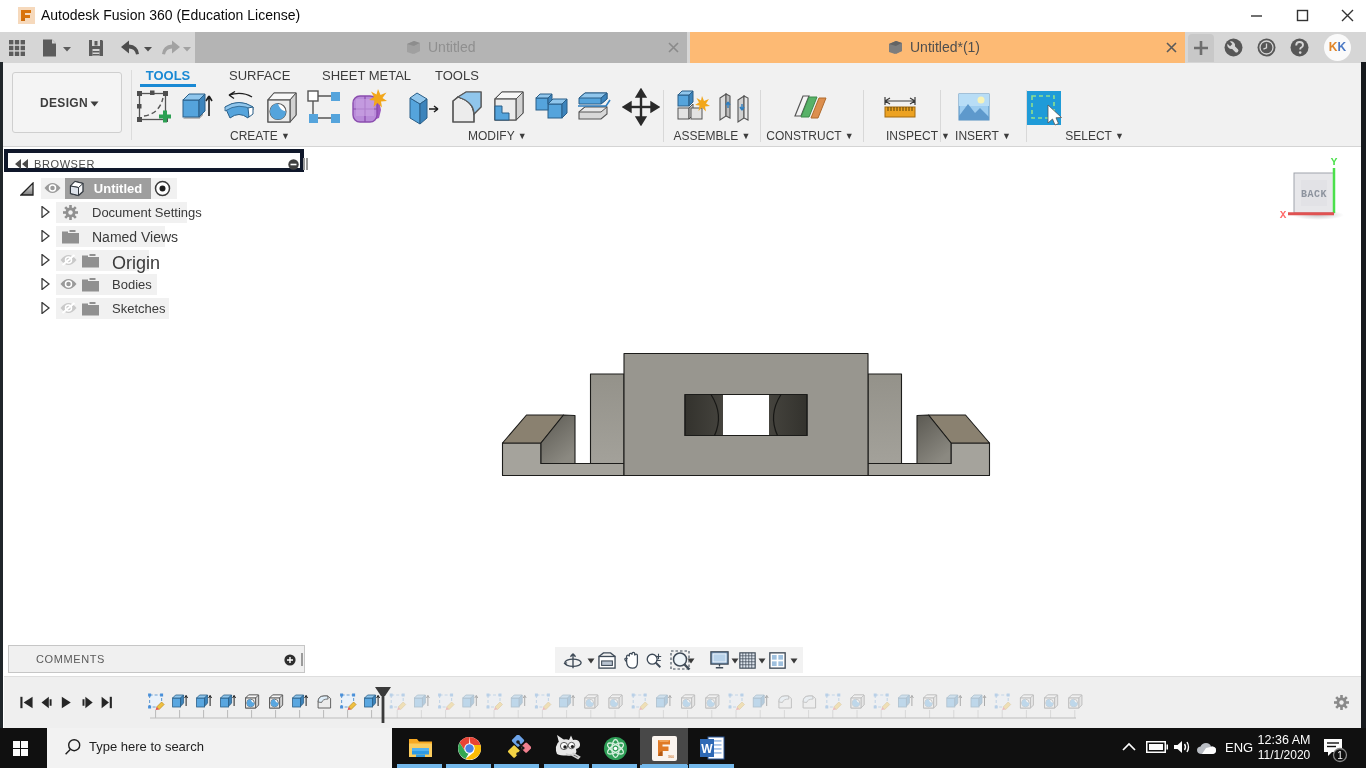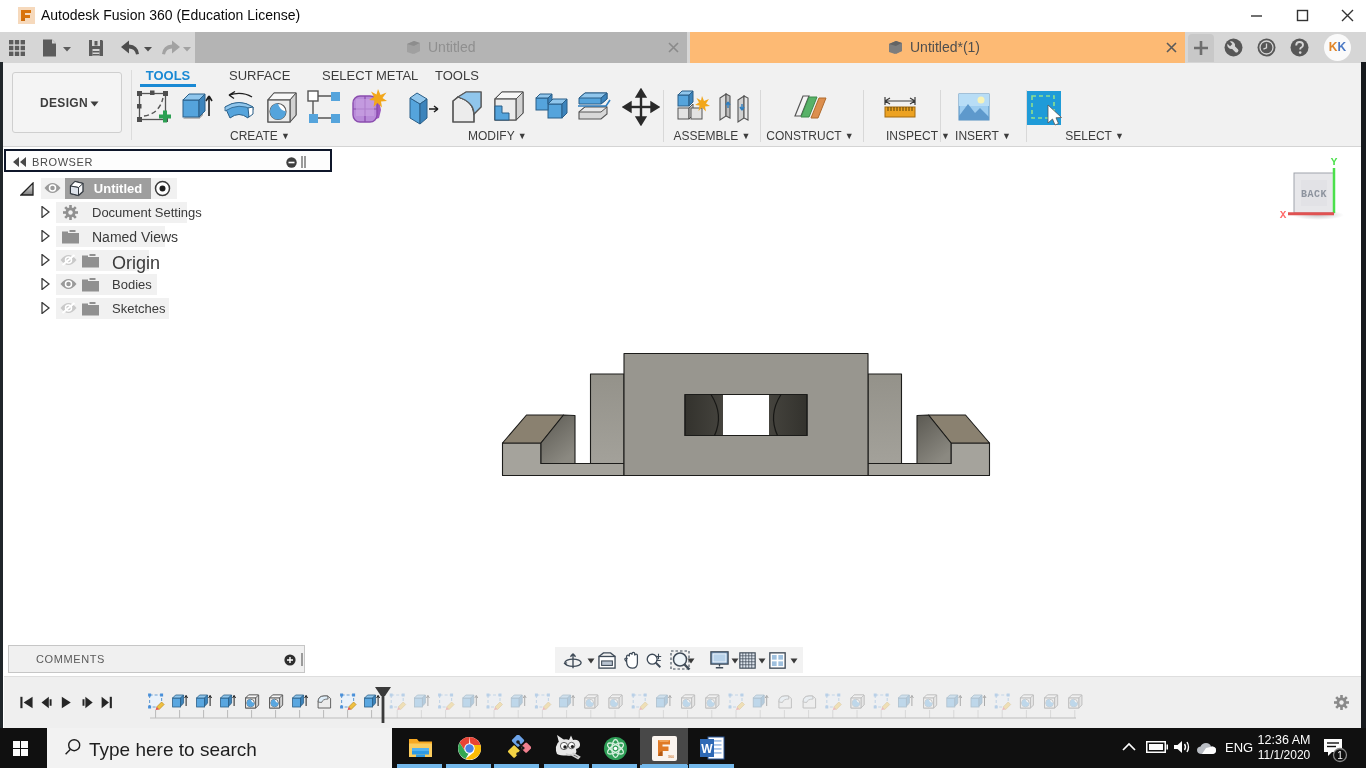--- a/index.html
+++ b/index.html
@@ -103,21 +103,21 @@
 <div class="ab" style="left:12px;top:72px;width:110px;height:61px;background:#f4f4f4;border:1px solid #cfcfcf;border-radius:3px;"></div>
 <div class="ab" style="left:16px;top:96px;width:96px;text-align:center;font-size:12px;font-weight:bold;color:#3d3d3d;letter-spacing:0.3px;">DESIGN</div>
 <svg class="ab" style="left:90px;top:101px" width="9" height="6" viewBox="0 0 9 6">
     <path d="M0.5 0.5 L8.5 0.5 L4.5 5.5 Z" fill="#3d3d3d"></path>
   </svg>
 
 <div class="ab" style="left:131px;top:70px;width:1px;height:70px;background:#dcdcdc;"></div>
 <div class="ab" style="left:140px;top:68px;width:56px;text-align:center;font-size:13px;font-weight:bold;color:#1a89d4;">TOOLS</div>
 <div class="ab" style="left:140px;top:84px;width:56px;height:3px;background:#1a89d4;"></div>
 <div class="ab" style="left:229px;top:68px;font-size:13px;color:#3c3c3c;">SURFACE</div>
-<div class="ab" style="left:322px;top:68px;font-size:13px;color:#3c3c3c;">SELECT METAL</div>
+<div class="ab" style="left:322px;top:68px;font-size:13px;color:#3c3c3c;">SHEET METAL</div>
 <div class="ab" style="left:435px;top:68px;font-size:13px;color:#3c3c3c;">TOOLS</div>
 
 <div class="ab" style="left:200.0px;top:129px;width:120px;text-align:center;font-size:12px;color:#3c3c3c;">CREATE <span style="font-size:9px;position:relative;top:-1px;">▼</span></div>
 <div class="ab" style="left:468.0px;top:129px;width:120px;text-align:left;font-size:12px;color:#3c3c3c;">MODIFY <span style="font-size:9px;position:relative;top:-1px;">▼</span></div>
 <div class="ab" style="left:652.0px;top:129px;width:120px;text-align:center;font-size:12px;color:#3c3c3c;">ASSEMBLE <span style="font-size:9px;position:relative;top:-1px;">▼</span></div>
 <div class="ab" style="left:750.0px;top:129px;width:120px;text-align:center;font-size:12px;color:#3c3c3c;">CONSTRUCT <span style="font-size:9px;position:relative;top:-1px;">▼</span></div>
 <div class="ab" style="left:839.0px;top:129px;width:120px;text-align:center;font-size:12px;color:#3c3c3c;padding-left:38px;">INSPECT <span style="font-size:9px;position:relative;top:-1px;">▼</span></div>
 <div class="ab" style="left:923.0px;top:129px;width:120px;text-align:center;font-size:12px;color:#3c3c3c;">INSERT <span style="font-size:9px;position:relative;top:-1px;">▼</span></div>
 <div class="ab" style="left:1004.0px;top:129px;width:120px;text-align:right;font-size:12px;color:#3c3c3c;">SELECT <span style="font-size:9px;position:relative;top:-1px;">▼</span></div>
 <div class="ab" style="left:663px;top:90px;width:1px;height:52px;background:#d8d8d8;"></div>
@@ -272,21 +272,21 @@
  <circle cx="23" cy="9" r="3.5" fill="#f7f3b9"></circle>
  <path d="M1 25 L10 13 L17 22 L22 17 L31 26 L31 29 L1 29 Z" fill="#5e99cc"></path>
 </svg>
 <svg class="ab" style="left:1026px;top:90px" width="38" height="36" viewBox="0 0 38 36">
  <rect x="1" y="1" width="34" height="34" fill="#1f9bd8"></rect>
  <rect x="6" y="6" width="22" height="22" fill="none" stroke="#8ee08e" stroke-width="1.6" stroke-dasharray="4 3"></rect>
  <path d="M22 15 L22 33 L26.5 29 L29 35 L32.5 33.5 L30 27.8 L35.5 27.5 Z" fill="#fff" stroke="#555" stroke-width="0.8"></path>
 </svg>
 <div class="ab" style="left:0;top:62px;width:3px;height:666px;background:#20262a;"></div>
 <div class="ab" style="left:1361px;top:62px;width:5px;height:666px;background:#16191d;"></div>
-<div class="ab" style="left:4px;top:149px;width:328px;height:23px;background:#fdfdfd;border:2px solid #0f172a;text-align:center;">
+<div class="ab" style="left:4px;top:149px;width:300px;height:23px;background:#fdfdfd;border:4px solid #0f172a;text-align:center;">
 <svg class="ab" style="left:7px;top:6px" width="14" height="10" viewBox="0 0 14 10">
       <path d="M6 0 L6 10 L0 5 Z M13 0 L13 10 L7 5 Z" fill="#4a4a4a"></path>
     </svg>
 <div class="ab" style="left:26px;top:5px;font-size:11px;color:#4a4a4a;letter-spacing:0.6px;">BROWSER</div>
 <svg class="ab" style="left:280px;top:6px" width="11" height="11" viewBox="0 0 11 11">
       <circle cx="5.5" cy="5.5" r="5.2" fill="#3f3f3f"></circle>
       <rect x="2.5" y="4.7" width="6" height="1.6" fill="#fff"></rect>
     </svg>
 <div class="ab" style="left:295px;top:5px;width:1.5px;height:12px;background:#9a9a9a;"></div>
 <div class="ab" style="left:298px;top:5px;width:1.5px;height:12px;background:#9a9a9a;"></div>
@@ -967,21 +967,21 @@
       <rect x="8" y="0" width="7" height="7"></rect>
       <rect x="0" y="8" width="7" height="7"></rect>
       <rect x="8" y="8" width="7" height="7"></rect>
     </g>
 </svg>
 <div class="ab" style="left:47px;top:728px;width:345px;height:40px;background:#f2f2f2;">
 <svg class="ab" style="left:17px;top:10px" width="18" height="18" viewBox="0 0 18 18">
  <circle cx="10.2" cy="7.2" r="5.5" fill="none" stroke="#1f1f1f" stroke-width="1.4"></circle>
  <path d="M6.2 11.4 L1.6 16.2" stroke="#1f1f1f" stroke-width="1.4"></path>
 </svg>
-<div class="ab" style="left:42px;top:11px;font-size:19px;color:#1f1f1f;">Type here to search</div>
+<div class="ab" style="left:42px;top:11px;font-size:13px;color:#1f1f1f;">Type here to search</div>
 </div>
 <svg class="ab" style="left:408px;top:736px" width="25" height="24" viewBox="0 0 25 24">
  <path d="M1 3 L9 3 L11 5.5 L24 5.5 L24 21 L1 21 Z" fill="#f8a922"></path>
  <path d="M1 7.5 L24 7.5 L24 21 L1 21 Z" fill="#fccd5e"></path>
  <path d="M4 12 L21 12 L21 21 L4 21 Z" fill="#2e9ae4"></path>
  <path d="M4 12 L21 12 L21 15 L4 15 Z" fill="#55b2ee"></path>
  <path d="M1 21 L24 21 L24 18.5 L1 18.5 Z" fill="#fccd5e"></path>
  <path d="M8 18.5 L17 18.5 L17 21 L8 21 Z" fill="#2e9ae4"></path>
 </svg>
 <svg class="ab" style="left:457px;top:736px" width="25" height="25" viewBox="0 0 25 25">

